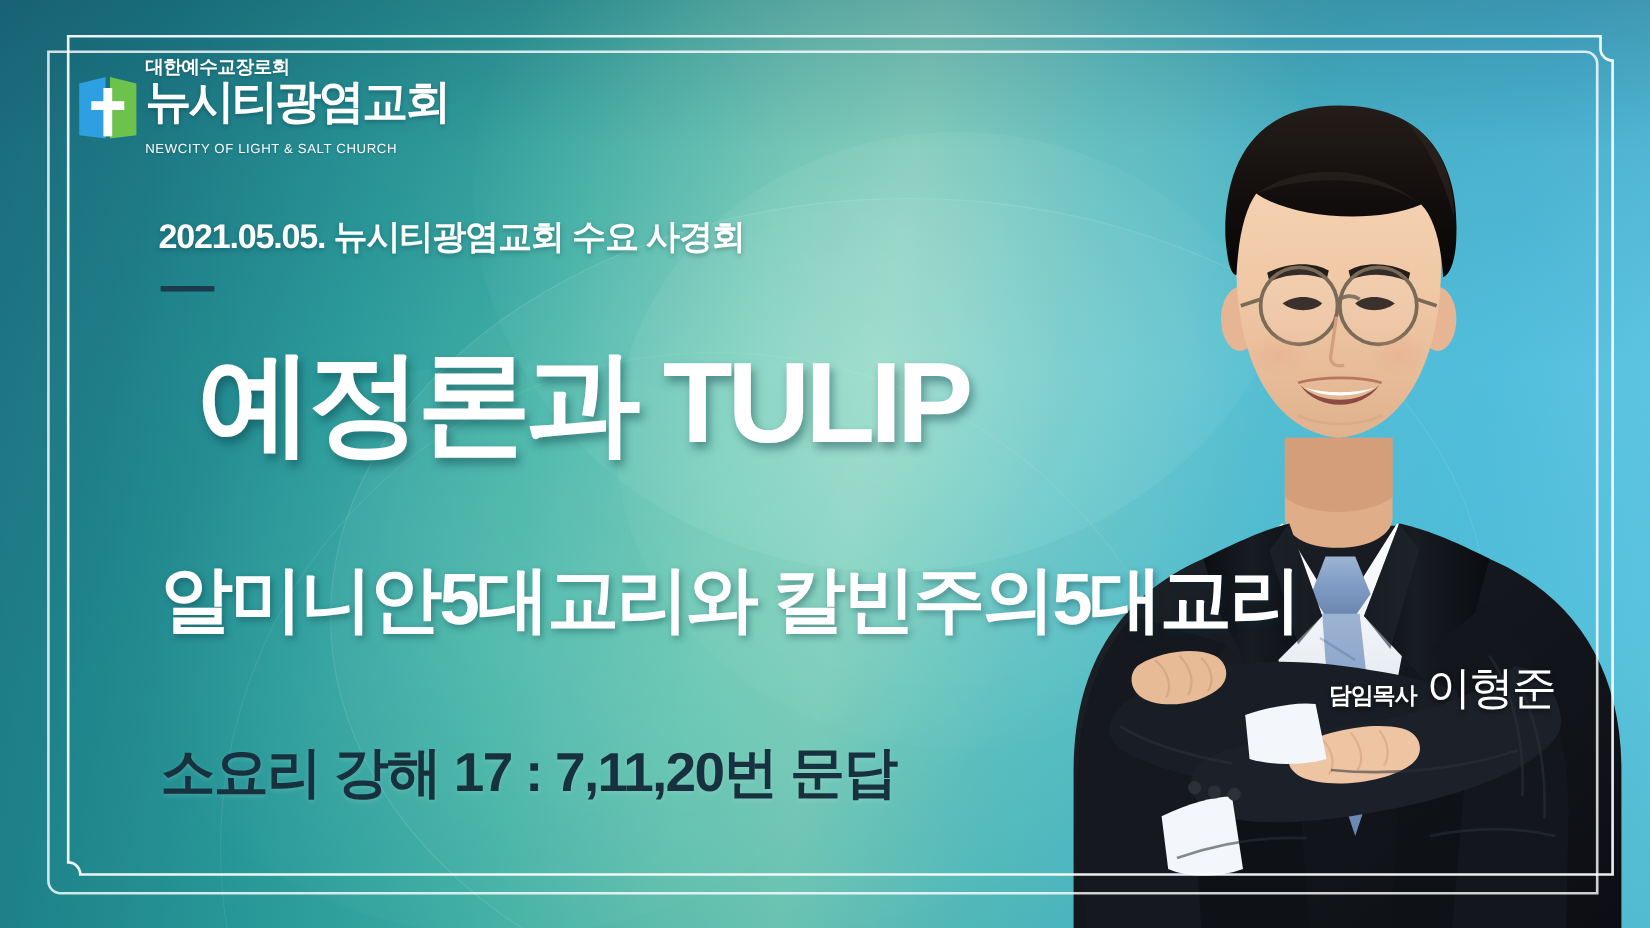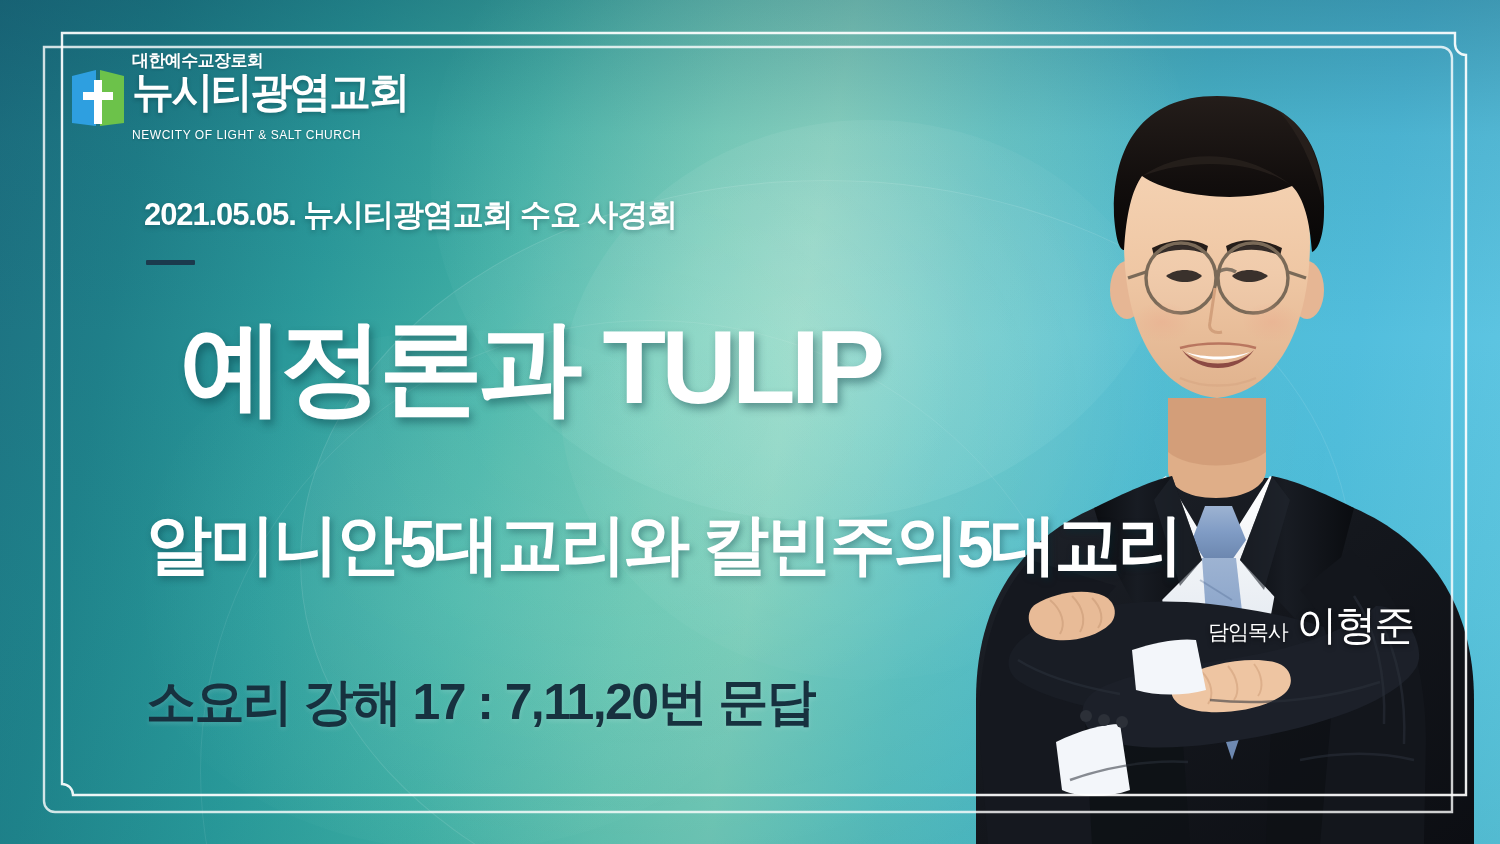--- a/index.html
+++ b/index.html
@@ -216,21 +216,21 @@
     position: absolute;
     left: 1208px;
     top: 598px;
     display: flex;
     align-items: baseline;
     gap: 9px;
     z-index: 6;
   }
   .sp-role {
     font-size: 21px;
-    font-weight: normal;
+    font-weight: bold;
     color: #ffffff;
     letter-spacing: -1.1px;
     text-shadow: 0 2px 4px rgba(0,0,0,0.55);
     text-align: right;
   }
   .sp-name {
     font-size: 41px;
     font-weight: normal;
     color: #ffffff;
     letter-spacing: -2.2px;

